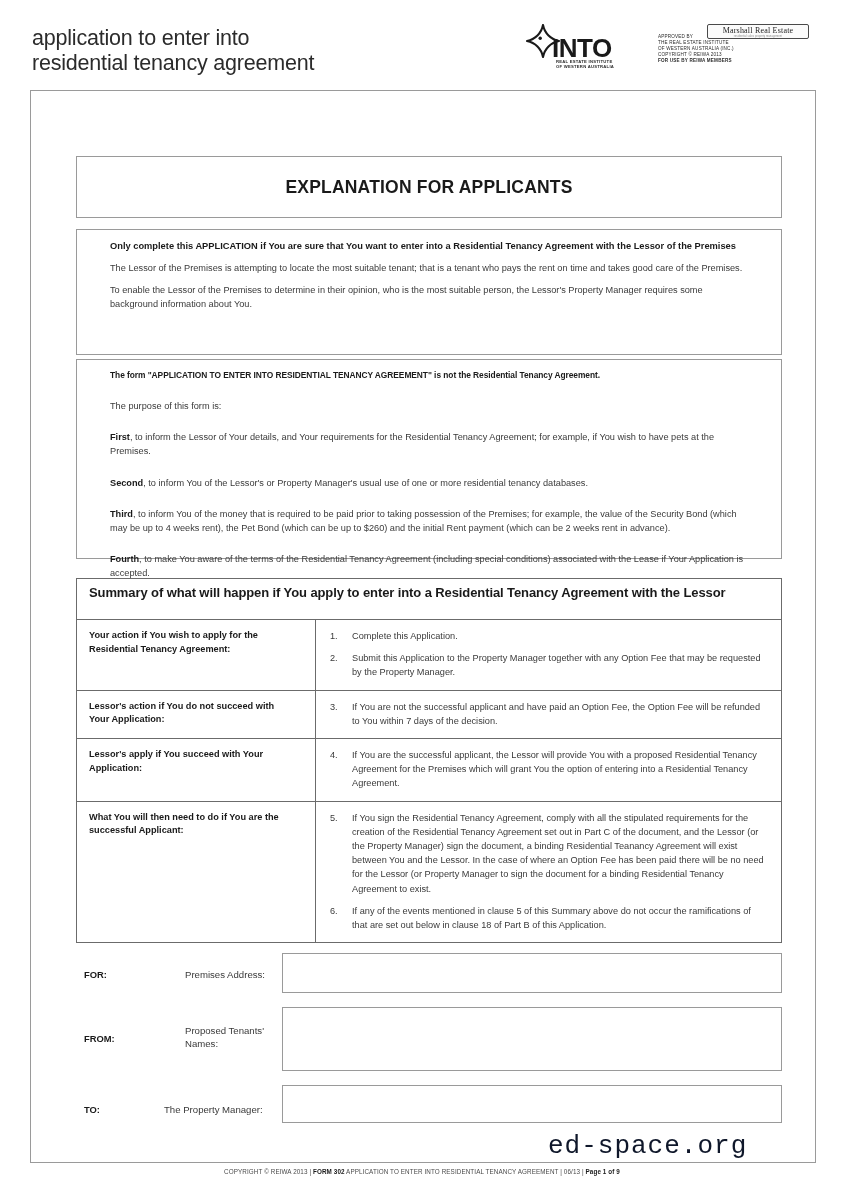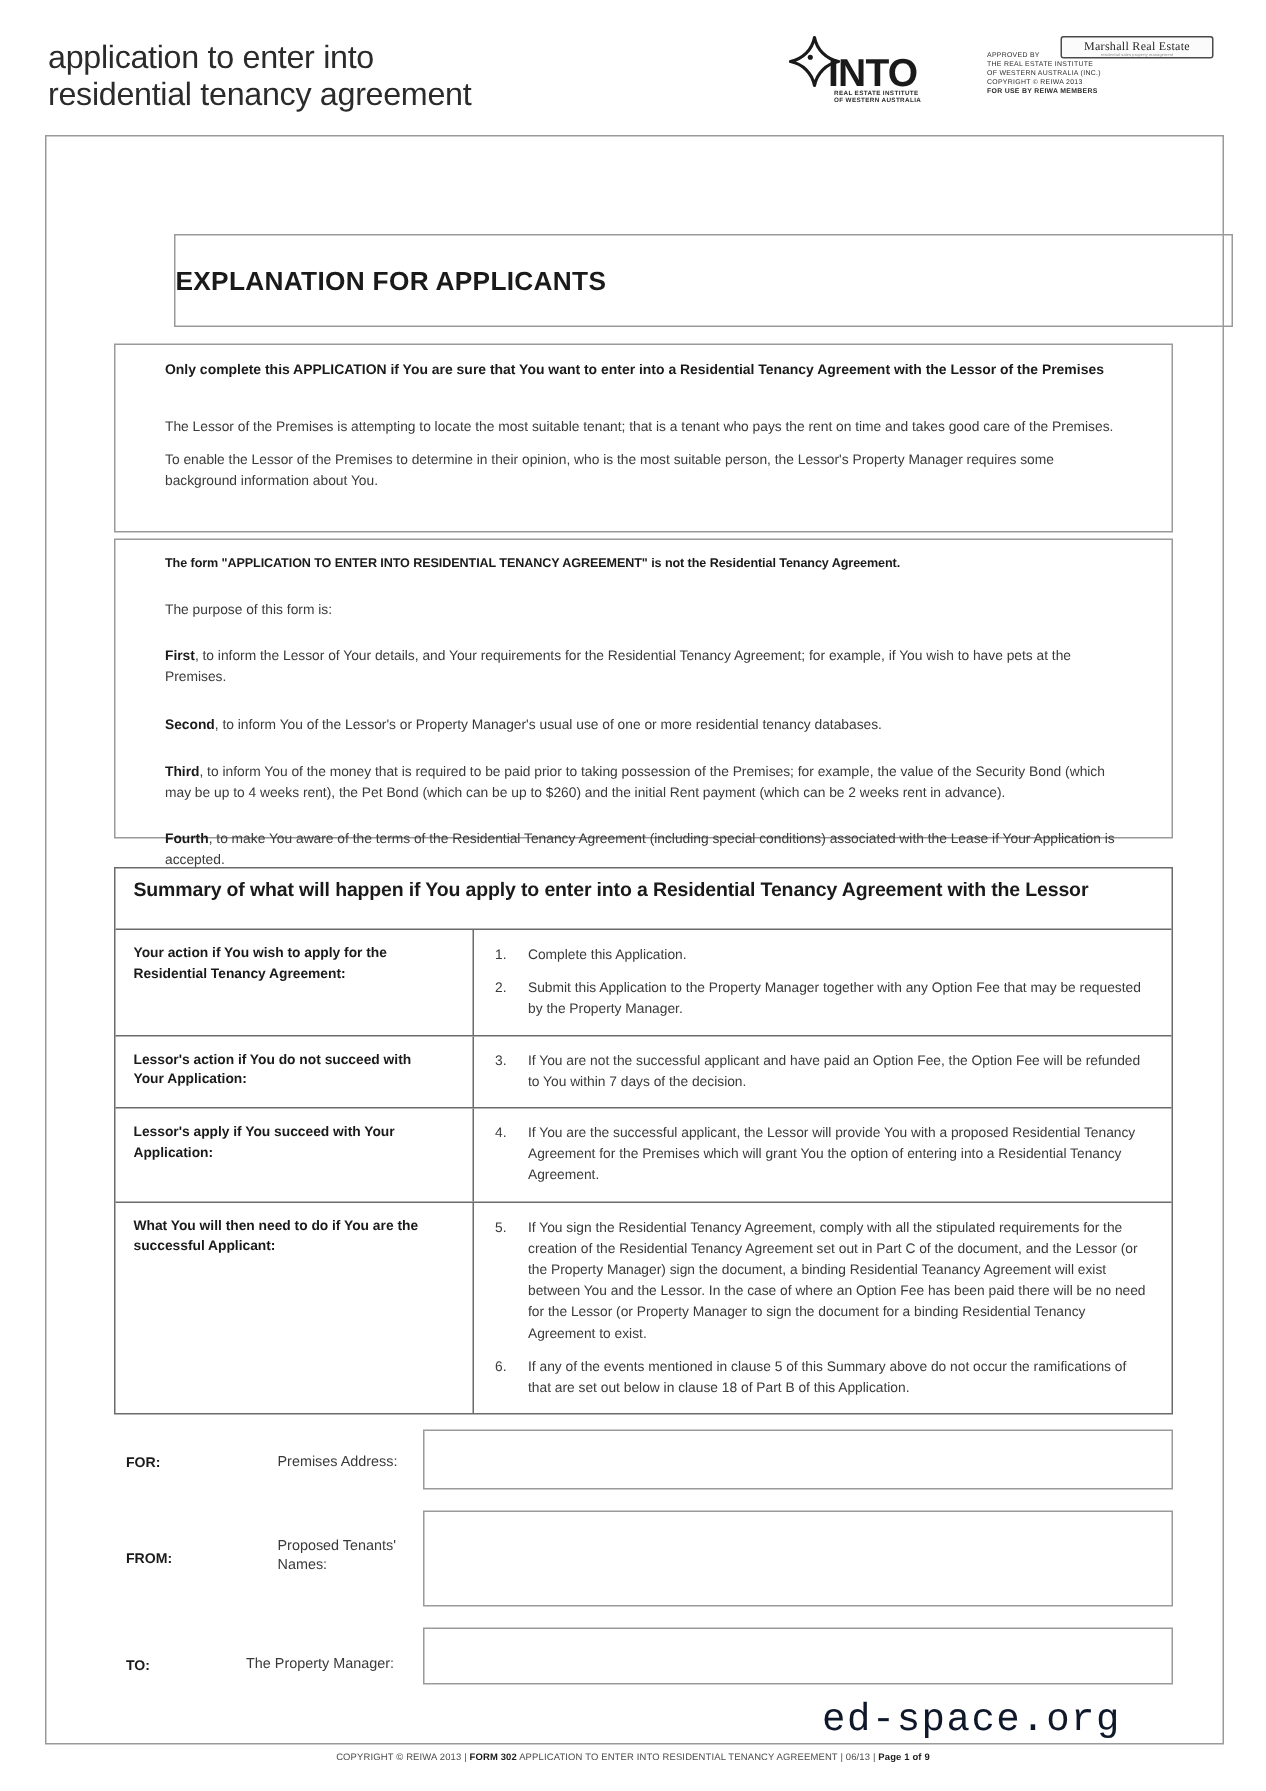--- a/index.html
+++ b/index.html
@@ -108,21 +108,21 @@
   }
 
   
   #explanation-box {
     position: absolute;
     left: 45px; top: 65px;
     width: 706px; height: 62px;
     border: 1px solid #9a9a9a;
     display: flex;
     align-items: center;
-    margin-left: 40px;
+    justify-content: center;
   }
   #explanation-title {
     font-size: 17.5px;
     font-weight: 700;
     letter-spacing: 0.2px;
     color: #1a1a1a;
   }
 
   
   #intro-box {
@@ -130,21 +130,21 @@
     left: 45px; top: 138px;
     width: 706px; height: 126px;
     border: 1px solid #9a9a9a;
     padding: 9px 28px 0 33px;
   }
   #intro-box .lead {
     font-size: 9.3px;
     font-weight: 700;
     line-height: 14.6px;
     color: #1a1a1a;
-    margin-bottom: 23px;
+    margin-bottom: 7px;
   }
   #intro-box p {
     margin: 0 0 8px 0;
     font-size: 9.2px;
     line-height: 14.2px;
     color: #3a3a3a;
   }
 
   
   #purpose-box {

